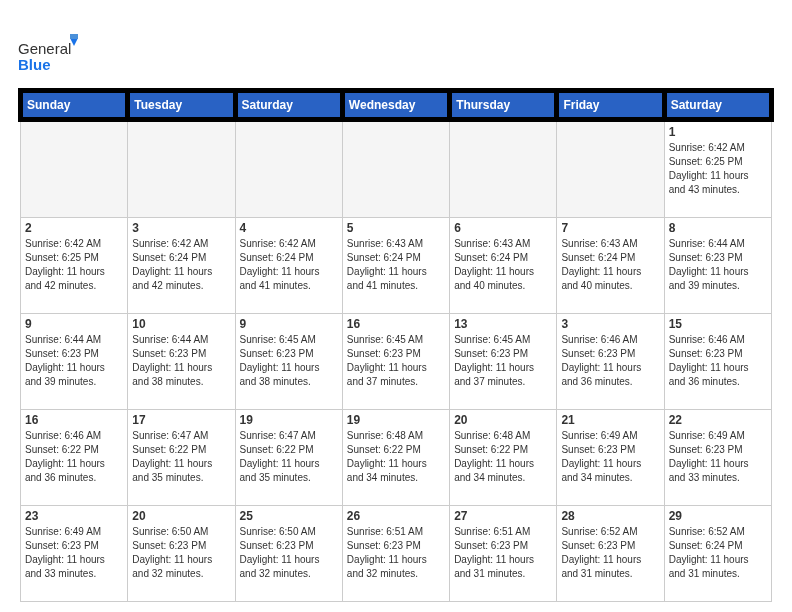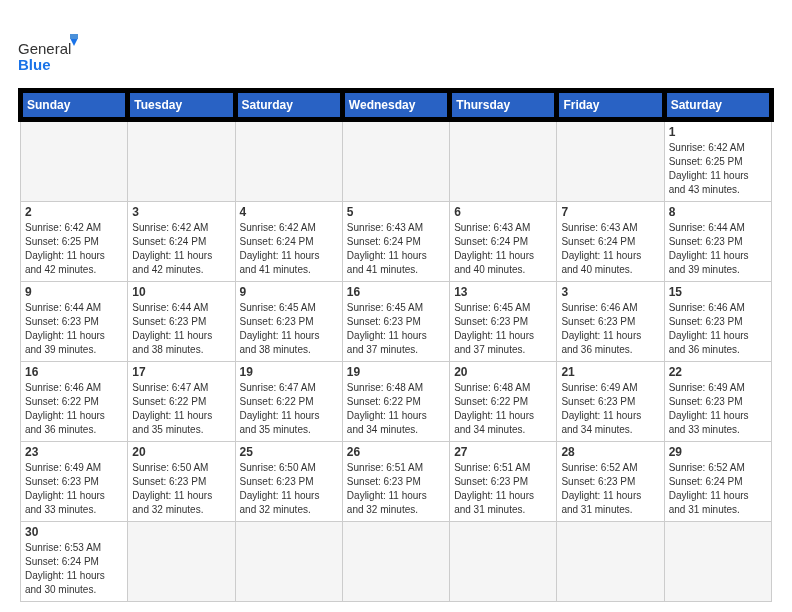--- a/index.html
+++ b/index.html
@@ -328,30 +328,15 @@
 and 31 minutes.</div>
           </td>
           <td>
             <span class="day-num">29</span>
             <div class="day-info">Sunrise: 6:52 AM
 Sunset: 6:24 PM
 Daylight: 11 hours
 and 31 minutes.</div>
           </td>
         </tr>
-        <tr class="last-row">
-          <td>
-            <span class="day-num">30</span>
-            <div class="day-info">Sunrise: 6:53 AM
-Sunset: 6:24 PM
-Daylight: 11 hours
-and 30 minutes.</div>
-          </td>
-          <td class="empty-cell"></td>
-          <td class="empty-cell"></td>
-          <td class="empty-cell"></td>
-          <td class="empty-cell"></td>
-          <td class="empty-cell"></td>
-          <td class="empty-cell"></td>
-        </tr>
       </tbody>
   </table>
 </div>
 
 </body></html>

